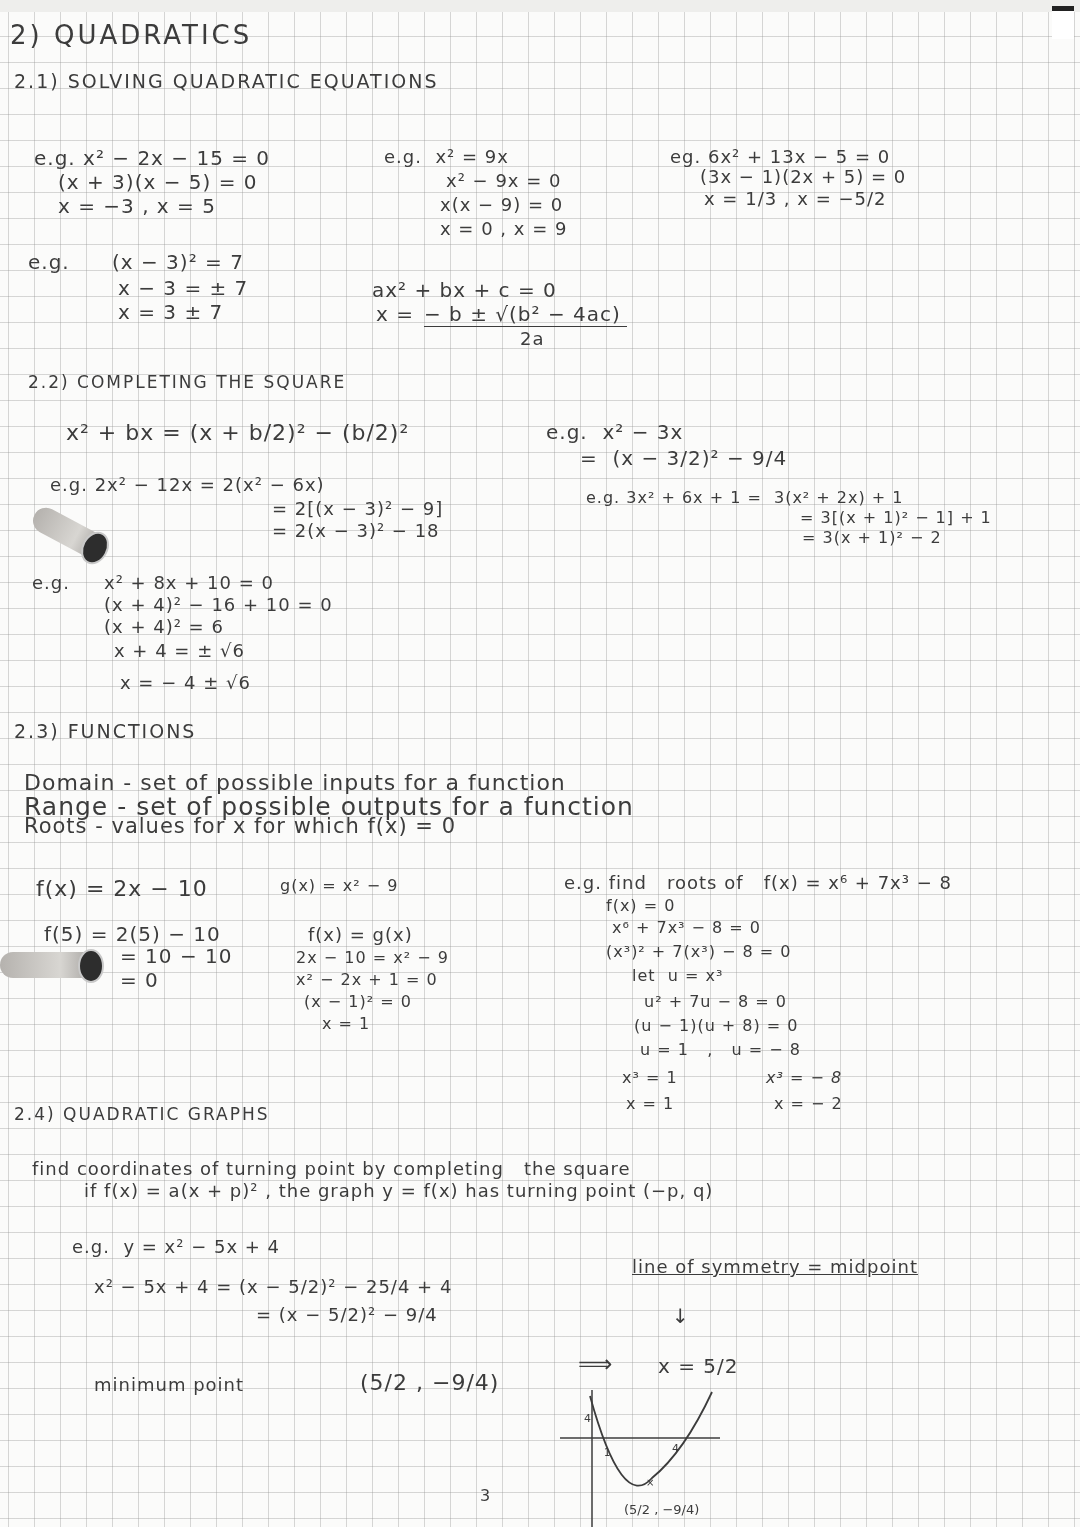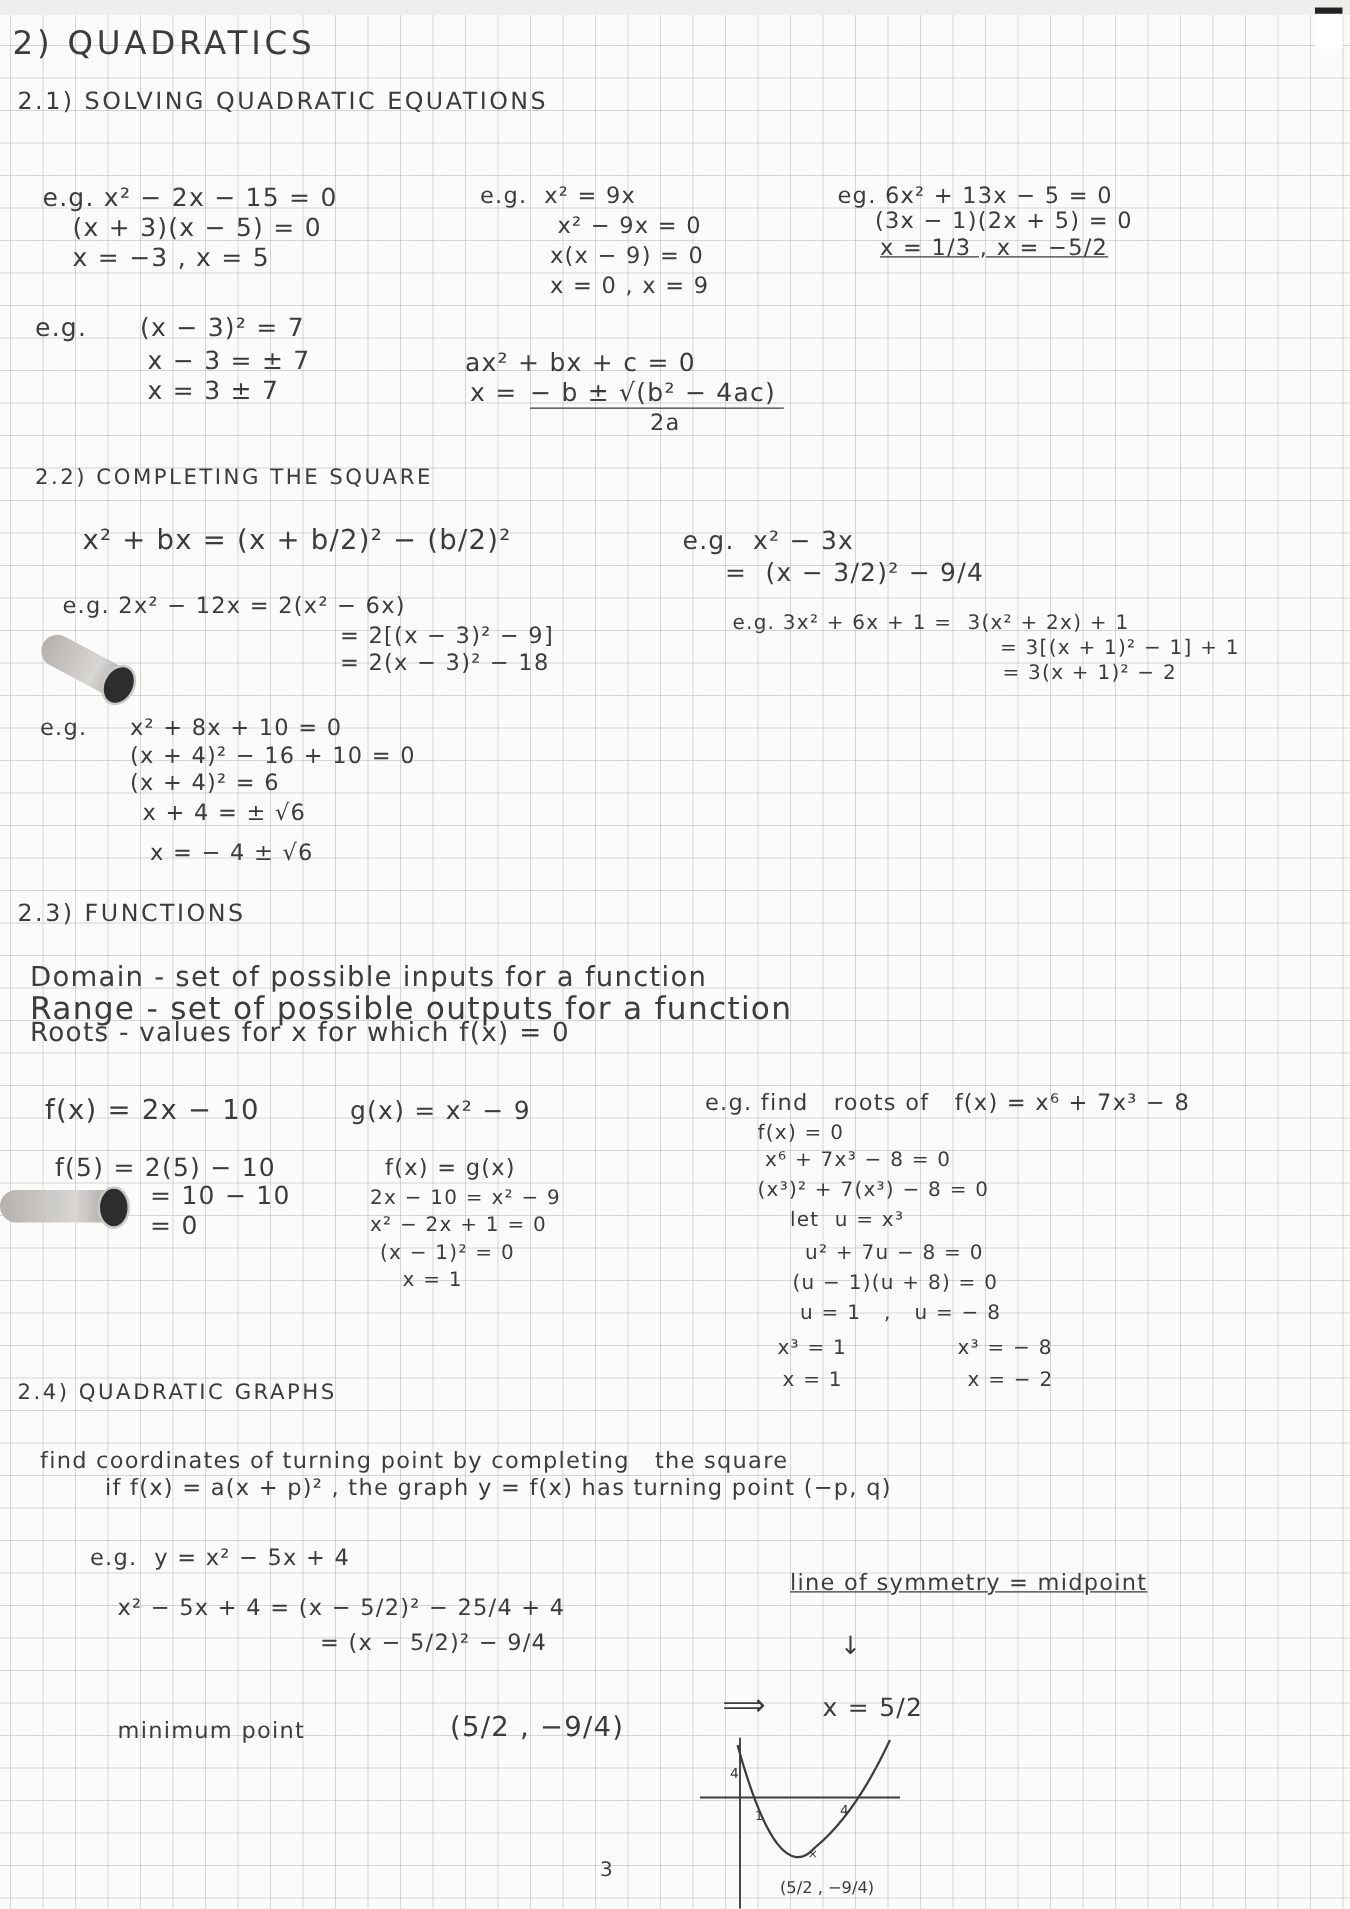--- a/index.html
+++ b/index.html
@@ -53,21 +53,21 @@
 <div>
   <div class="hw s" style="left:384px;top:146px;">e.g.  x² = 9x</div>
   <div class="hw s" style="left:446px;top:170px;">x² − 9x = 0</div>
   <div class="hw s" style="left:440px;top:194px;">x(x − 9) = 0</div>
   <div class="hw s" style="left:440px;top:218px;">x = 0 , x = 9</div>
 </div>
 
 <div>
   <div class="hw s" style="left:670px;top:146px;">eg. 6x² + 13x − 5 = 0</div>
   <div class="hw s" style="left:700px;top:166px;">(3x − 1)(2x + 5) = 0</div>
-  <div class="hw s" style="left:704px;top:188px;text-decoration:underline;">x = 1/3 , x = −5/2</div>
+  <div class="hw s" style="left:704px;top:188px;">x = 1/3 , x = −5/2</div>
 </div>
 
 <div>
   <div class="hw m" style="left:28px;top:250px;">e.g.</div>
   <div class="hw m" style="left:112px;top:250px;">(x − 3)² = 7</div>
   <div class="hw m" style="left:118px;top:276px;">x − 3 = ± 7</div>
   <div class="hw m" style="left:118px;top:300px;">x = 3 ± 7</div>
 </div>
 
 <div>
@@ -116,39 +116,39 @@
 </div>
 
 <div>
   <div class="hw m" style="left:36px;top:876px;font-size:22px;">f(x) = 2x − 10</div>
   <div class="hw m" style="left:44px;top:922px;">f(5) = 2(5) − 10</div>
   <div class="hw m" style="left:120px;top:944px;">= 10 − 10</div>
   <div class="hw m" style="left:120px;top:968px;">= 0</div>
 </div>
 
 <div>
-  <div class="hw m" style="left:280px;top:876px;font-size:20px;">g(x) = x² − 9</div>
+  <div class="hw m" style="left:280px;top:876px;font-size:16px;">g(x) = x² − 9</div>
   <div class="hw s" style="left:308px;top:924px;">f(x) = g(x)</div>
   <div class="hw xs" style="left:296px;top:948px;">2x − 10 = x² − 9</div>
   <div class="hw xs" style="left:296px;top:970px;">x² − 2x + 1 = 0</div>
   <div class="hw xs" style="left:304px;top:992px;">(x − 1)² = 0</div>
   <div class="hw xs" style="left:322px;top:1014px;">x = 1</div>
 </div>
 
 <div>
   <div class="hw s" style="left:564px;top:872px;">e.g. find   roots of   f(x) = x⁶ + 7x³ − 8</div>
   <div class="hw xs" style="left:606px;top:896px;">f(x) = 0</div>
   <div class="hw xs" style="left:612px;top:918px;">x⁶ + 7x³ − 8 = 0</div>
   <div class="hw xs" style="left:606px;top:942px;">(x³)² + 7(x³) − 8 = 0</div>
   <div class="hw xs" style="left:632px;top:966px;">let  u = x³</div>
   <div class="hw xs" style="left:644px;top:992px;">u² + 7u − 8 = 0</div>
   <div class="hw xs" style="left:634px;top:1016px;">(u − 1)(u + 8) = 0</div>
   <div class="hw xs" style="left:640px;top:1040px;">u = 1   ,   u = − 8</div>
   <div class="hw xs" style="left:622px;top:1068px;">x³ = 1</div>
-  <div class="hw xs" style="left:766px;top:1068px;">x³ = − 8</div>
+  <div class="hw xs" style="left:766px;top:1068px;font-style:italic;">x³ = − 8</div>
   <div class="hw xs" style="left:626px;top:1094px;">x = 1</div>
   <div class="hw xs" style="left:774px;top:1094px;">x = − 2</div>
 </div>
 
 <div class="hw h2" style="left:14px;top:1104px;font-size:17px;">2.4) QUADRATIC GRAPHS</div>
 
 <div>
   <div class="hw s" style="left:32px;top:1158px;">find coordinates of turning point by completing   the square</div>
   <div class="hw s" style="left:84px;top:1180px;">if f(x) = a(x + p)² , the graph y = f(x) has turning point (−p, q)</div>
 </div>

